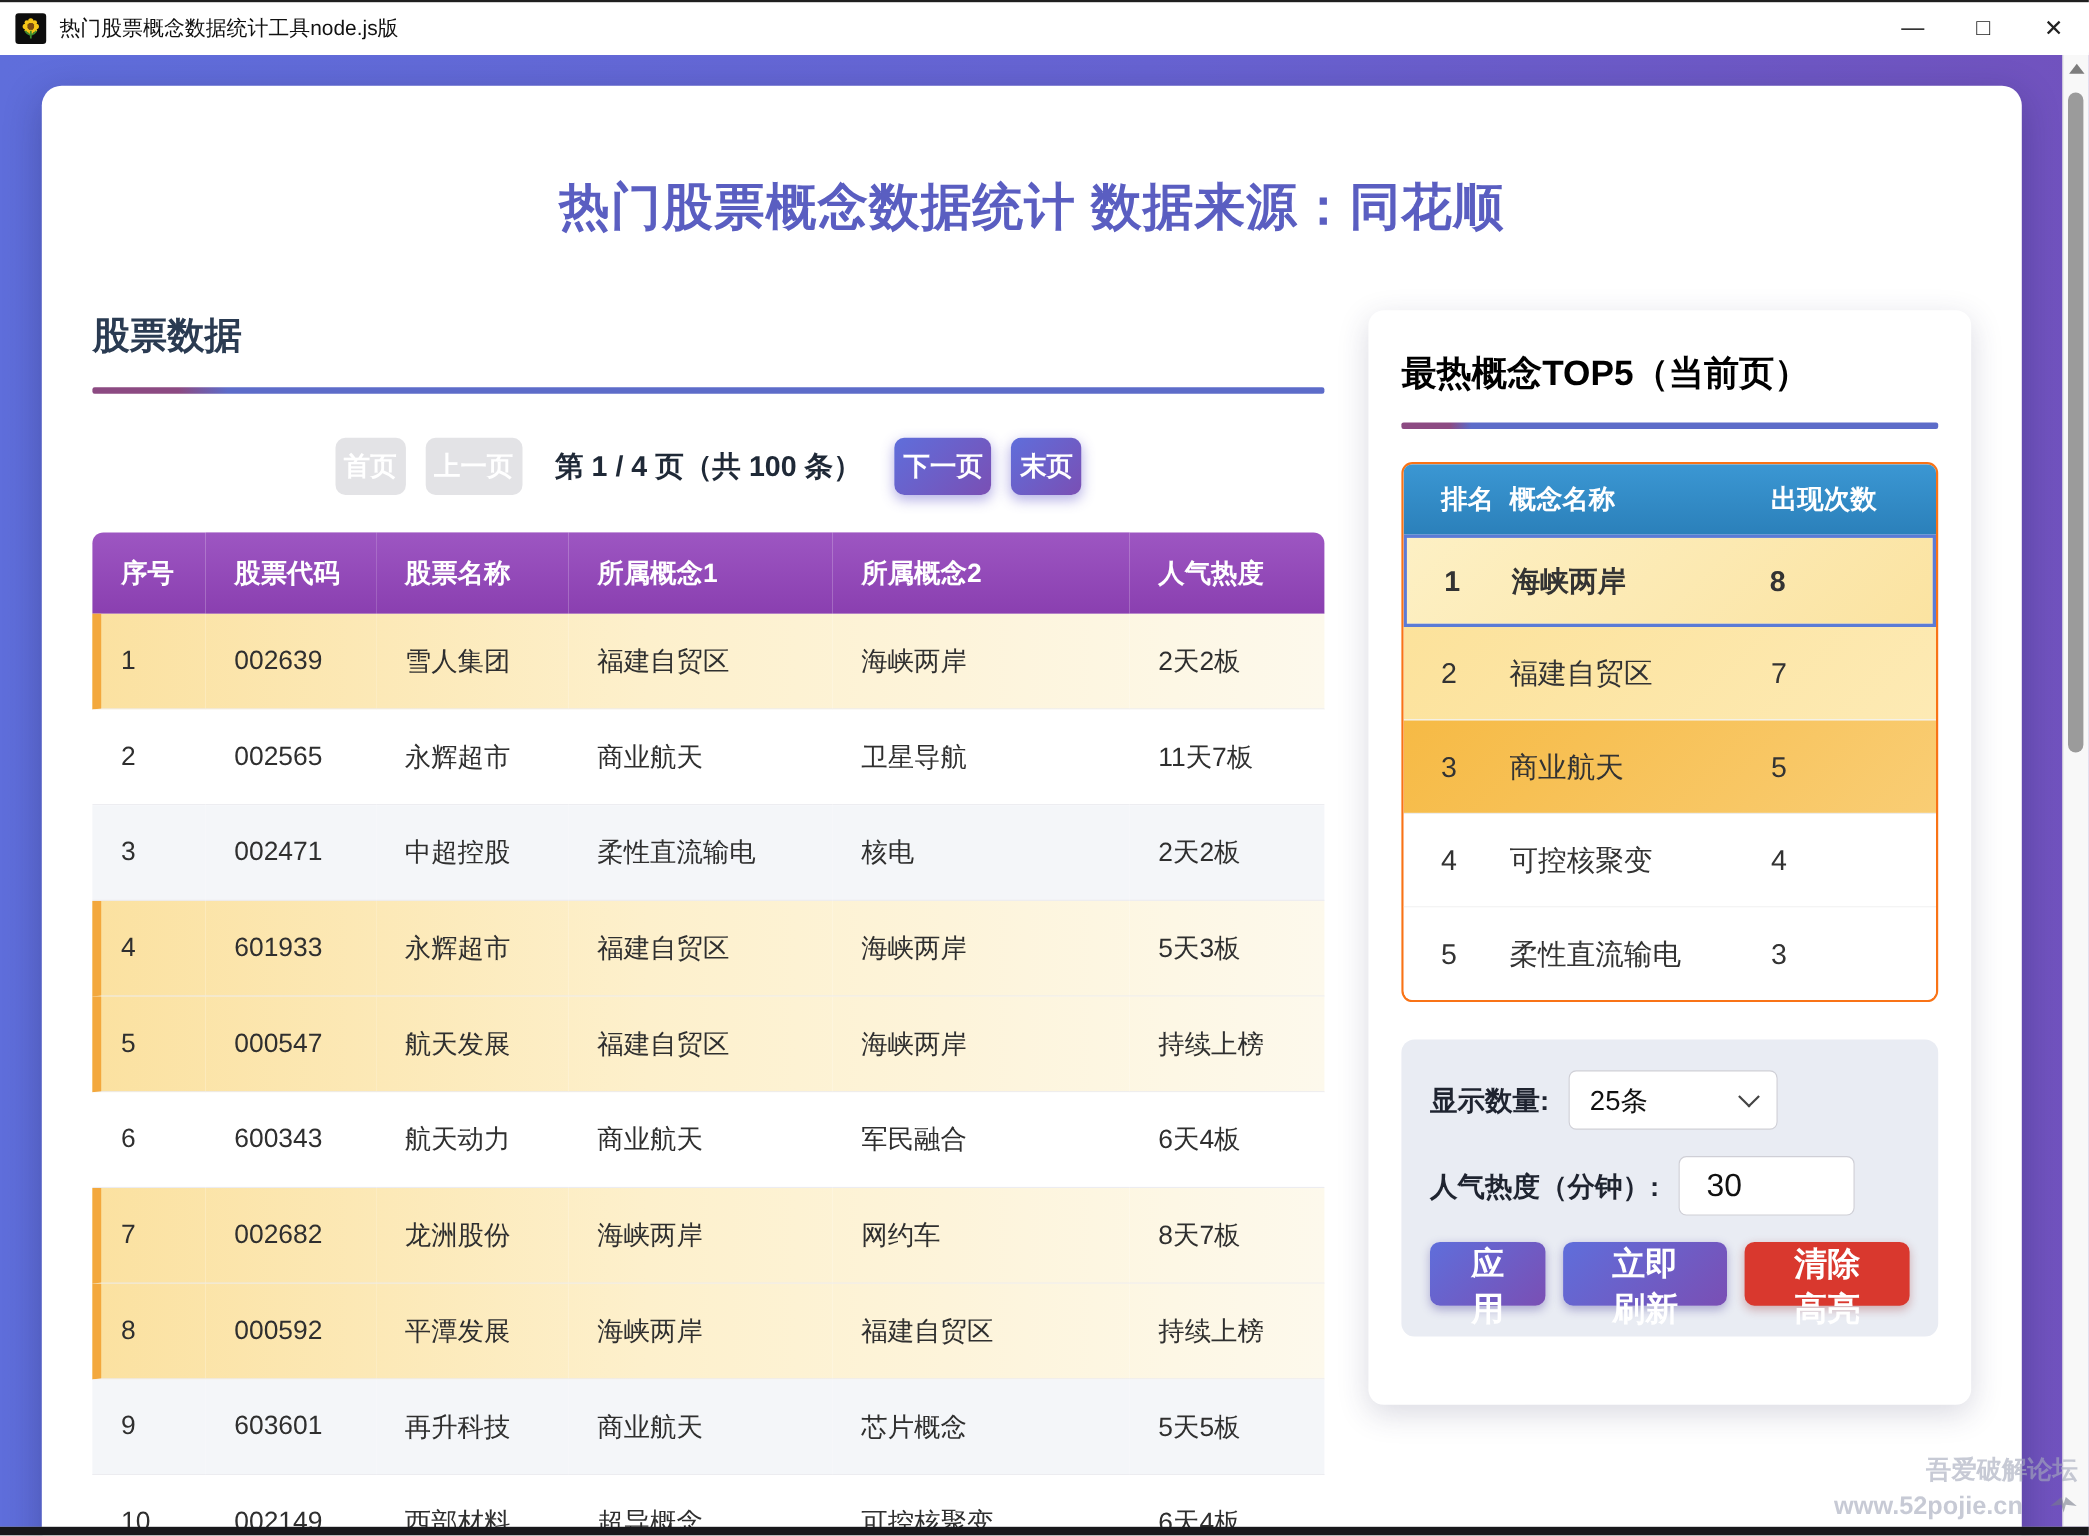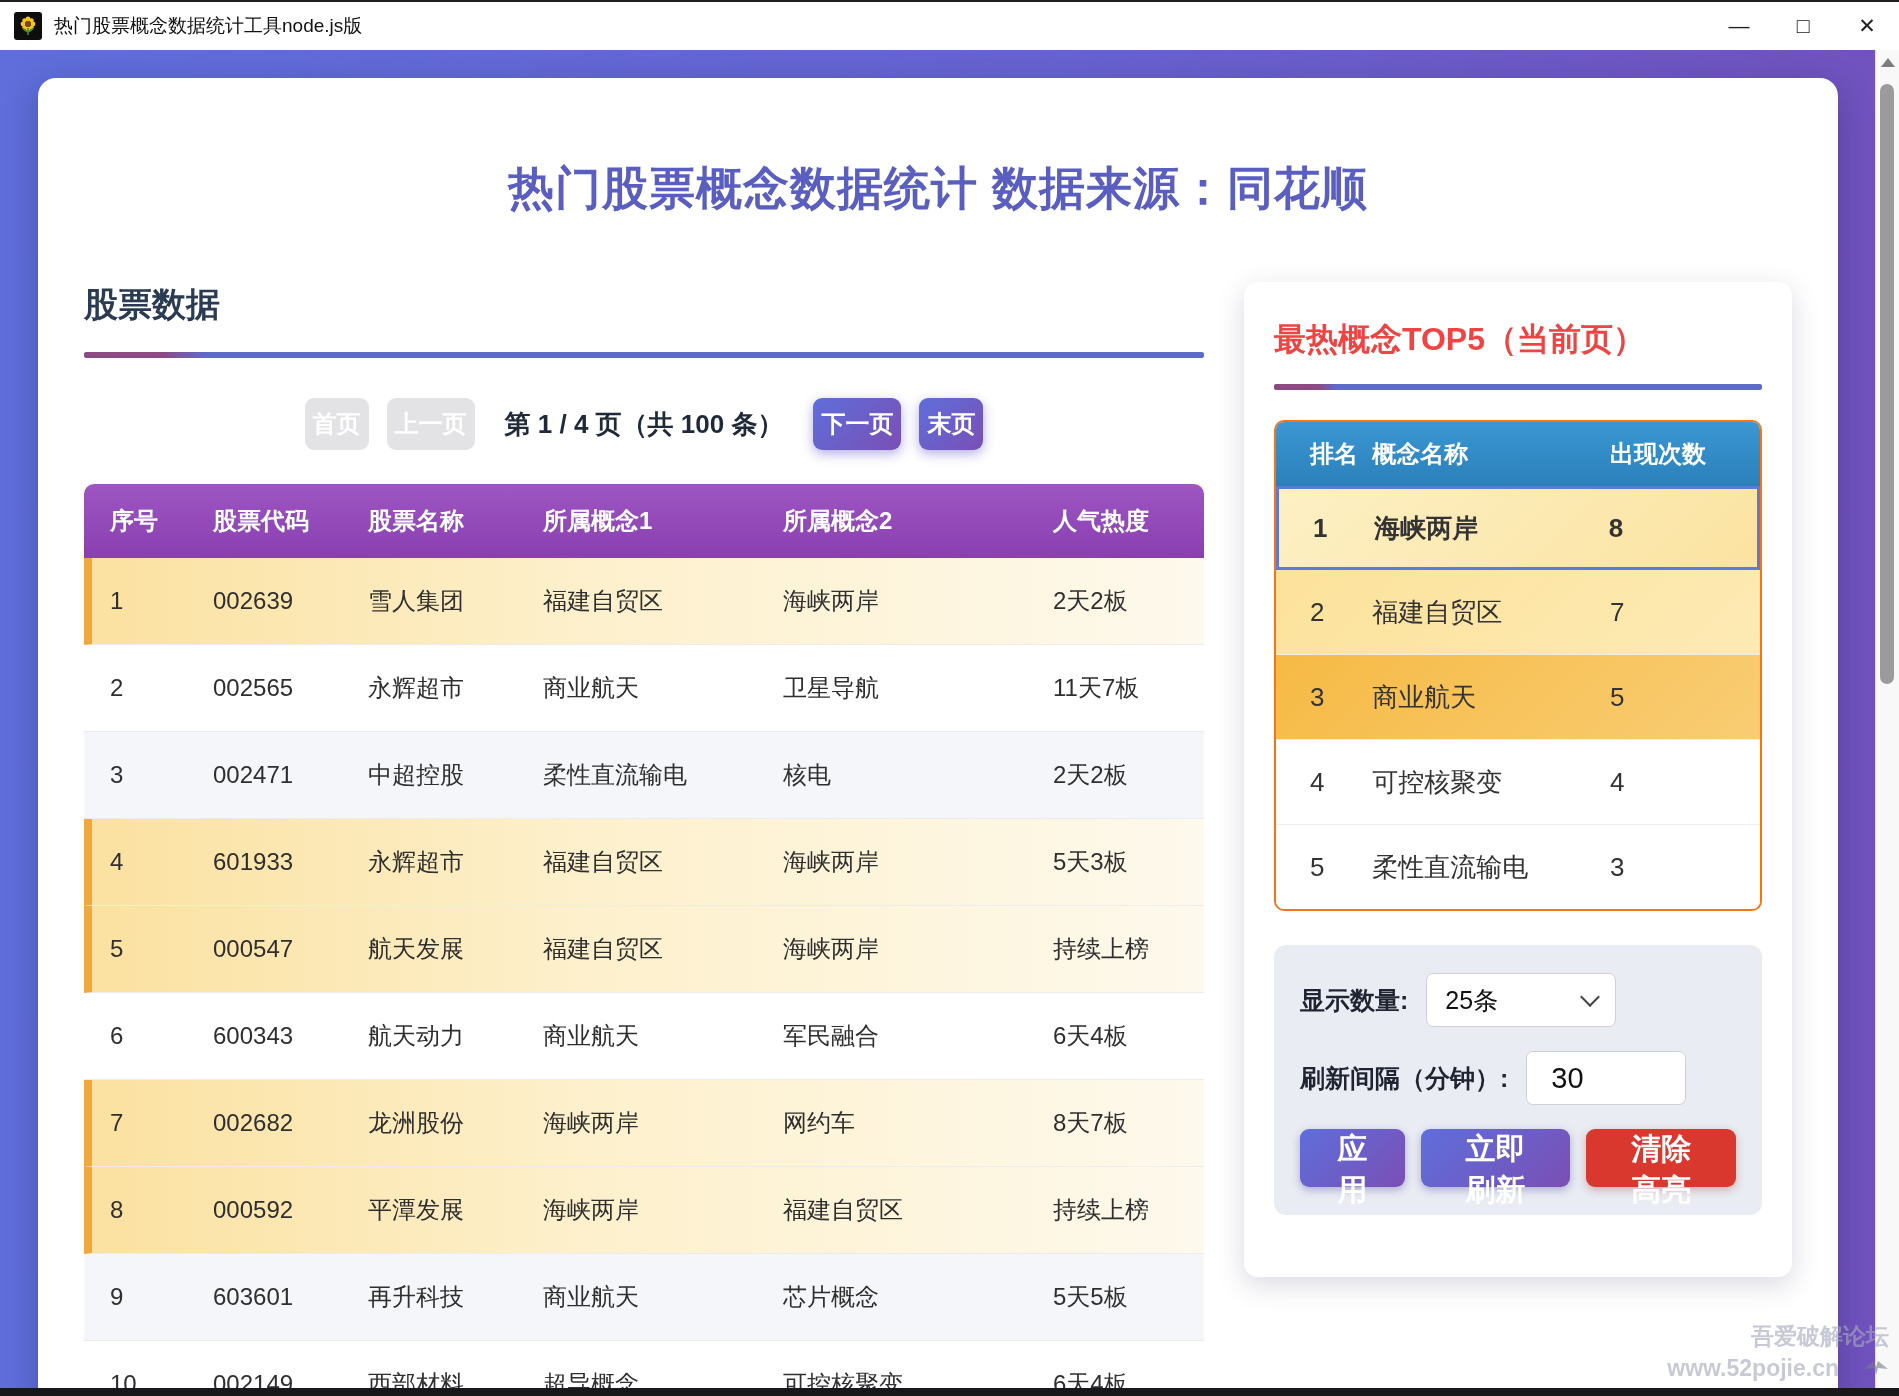--- a/index.html
+++ b/index.html
@@ -61,21 +61,21 @@
   table.stock thead th:first-child{border-top-left-radius:10px;}
   table.stock thead th:last-child{border-top-right-radius:10px;}
   table.stock tbody td{font-size:24px;color:#2f2f2f;padding:27px 0 27px 26px;border-bottom:1px solid #ececf0;background:transparent;}
   tr.stock-row{background:#ffffff;}
   tr.stock-row.zebra{background:#f4f6f9;}
   tr.stock-row.highlight{background:linear-gradient(90deg,#fbe1a0 0%,#fdf0cc 45%,#fdf9ec 100%);}
   tr.stock-row.highlight td:first-child{border-left:8px solid #f3a83d;padding-left:18px;}
   
   .panel{background:#fff;border-radius:14px;box-shadow:0 8px 28px rgba(50,50,93,.18);
     padding:36px 30px 62px 30px;}
-  .panel-title{font-size:32px;font-weight:700;color:#ef4444;margin:0;padding-bottom:22px;}
+  .panel-title{font-size:32px;font-weight:700;color:#000000;margin:0;padding-bottom:22px;}
   .panel .accent-underline{background:linear-gradient(90deg,#8c4a82 0%,#8c4a82 9%,#5d6cc9 13%,#5d6cc9 100%);}
   .t5-table{margin-top:30px;border:2px solid #f97316;border-radius:10px;overflow:hidden;}
   .t5-head{display:flex;align-items:center;height:64px;color:#fff;font-size:24px;font-weight:700;
     background:linear-gradient(180deg,#3b97d3,#2b80ba);}
   .t5-row{display:flex;align-items:center;height:84px;font-size:26px;color:#333;
     border-bottom:1px solid #ededed;background:#fff;}
   .t5-row:last-child{border-bottom:none;}
   .t5-row.rank-first{background:linear-gradient(135deg,#fdf0c4,#fbe3a1);border:3px solid #5b7bd5;
     height:78px;font-weight:700;}
   .t5-row.rank-second{background:linear-gradient(135deg,#fce29b,#fdeab4);}
@@ -317,21 +317,21 @@
 
           <div class="settings">
             <div class="set-row">
               <span>显示数量:</span>
               <div class="select-box">
                 <span>25条</span>
                 <span class="chevron"></span>
               </div>
             </div>
             <div class="set-row">
-              <span>刷新间隔（分钟）:</span>
+              <span>人气热度（分钟）:</span>
               <input class="num-input" type="text" value="30" style="">
             </div>
             <div class="btn-row">
               <button class="btn primary">应用</button>
               <button class="btn primary">立即刷新</button>
               <button class="btn danger">清除高亮</button>
             </div>
           </div>
         </div>
       </div>

